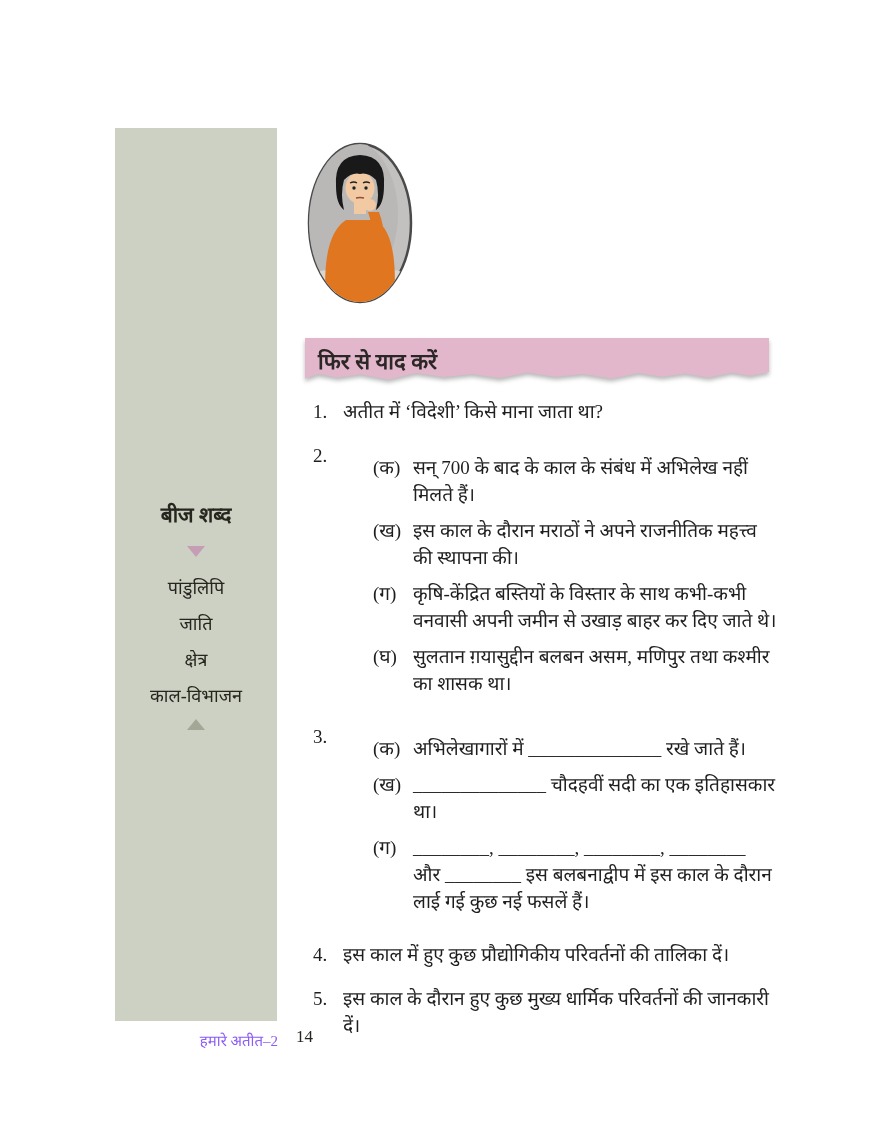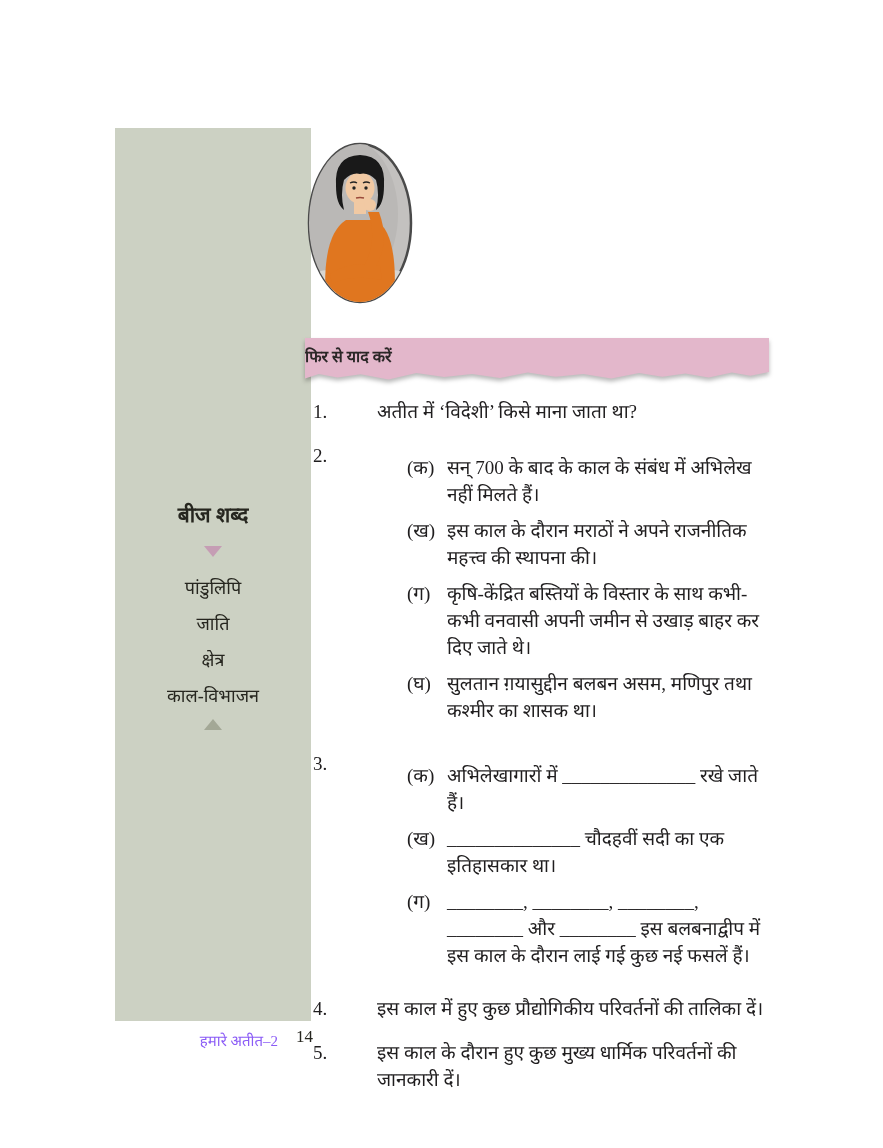--- a/index.html
+++ b/index.html
@@ -6,21 +6,21 @@
   html, body { background: #ffffff; }
   body {
     width: 883px; height: 1148px;
     font-family: "Liberation Serif", "DejaVu Serif", serif;
     color: #231f20;
   }
   .page { position: relative; width: 883px; height: 1148px; background: #ffffff; overflow: hidden; }
 
   
   .sidebar {
-    position: absolute; left: 115px; top: 128px; width: 196px; height: 893px;
+    position: absolute; left: 115px; top: 128px; width: 162px; height: 893px;
     background: #ccd1c3; text-align: center;
   }
   .sidebar-title { margin-top: 372px; font-size: 21px; font-weight: bold; color: #26261f; }
   .tri { width: 0; height: 0; margin: 18px auto 18px; }
   .tri-down { border-left: 9px solid transparent; border-right: 9px solid transparent; border-top: 11px solid #c59db4; }
   .tri-up   { border-left: 9px solid transparent; border-right: 9px solid transparent; border-bottom: 11px solid #a3a896; margin-top: 10px; }
   .kw { font-size: 18px; margin-bottom: 12px; color: #26261f; }
 
   
   .illustration { position: absolute; left: 306px; top: 142px; width: 108px; height: 162px; }
@@ -30,30 +30,30 @@
     padding: 3px 18px 6px; border-radius: 17px; display: inline-block;
   }
   .imagine-text {
     position: absolute; left: 437px; top: 174px; width: 336px;
     font-size: 18.5px; line-height: 27.5px; color: #d42a72;
   }
 
   
   .banner-wrap { position: absolute; left: 305px; top: 338px; width: 464px; filter: drop-shadow(0 3px 2px rgba(0,0,0,0.28)); }
   .banner {
-    background: #e3b7cb; height: 46px; padding: 7px 0 0 0;
-    font-size: 16px; font-weight: bold; color: #2b2727;
+    background: #e3b7cb; height: 46px; padding: 7px 0 0 13px;
+    font-size: 22px; font-weight: bold; color: #2b2727;
     clip-path: polygon(0% 0%, 100% 0%, 100% 74%, 96% 82%, 92% 75%, 87% 86%, 82% 77%, 77% 84%, 72% 76%, 66% 88%, 60% 78%, 54% 84%, 48% 75%, 42% 87%, 36% 78%, 30% 85%, 24% 76%, 18% 90%, 12% 79%, 7% 86%, 3% 78%, 0% 88%);
   }
 
   
   .questions { position: absolute; left: 313px; top: 398px; width: 464px; font-size: 19px; line-height: 27px; color: #1f1d1e; }
   .q { display: flex; margin-bottom: 17px; }
   .qnum { flex: 0 0 30px; }
-  .qbody { flex: 1; margin-left: 34px; }
+  .qbody { flex: 1; }
   .subs { margin: 12px 0 0 30px; }
   .sub { display: flex; margin-bottom: 9px; }
   .slabel { flex: 0 0 40px; }
   .stext { flex: 1; }
 
   
   .footer-book { position: absolute; left: 130px; top: 1030px; width: 148px; text-align: right; font-size: 15px; color: #8b5cf6; }
   .page-number { position: absolute; left: 296px; top: 1027px; font-size: 17px; color: #26261f; }
 </style>
 </head>

